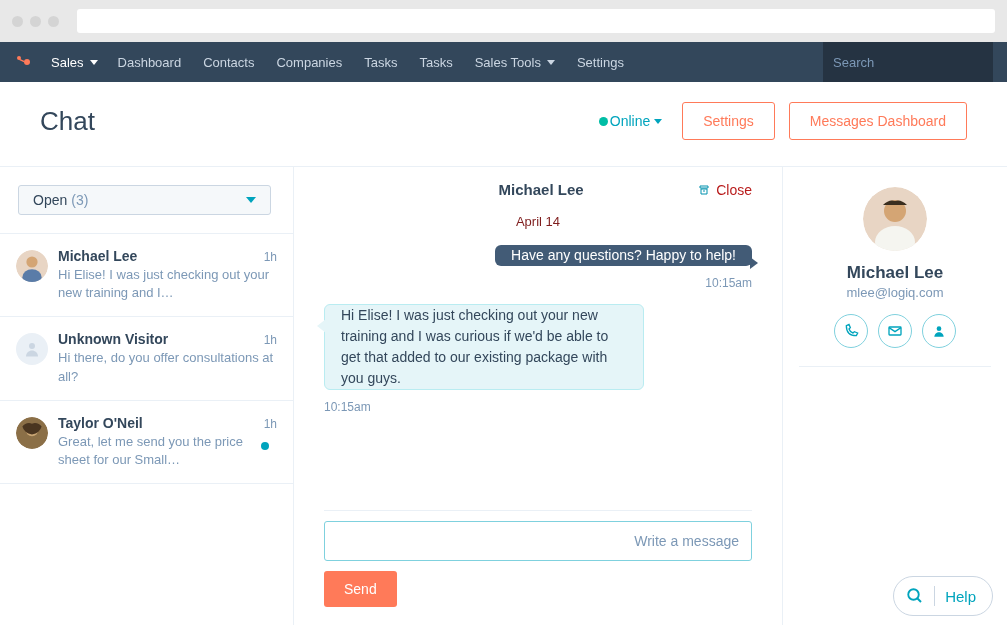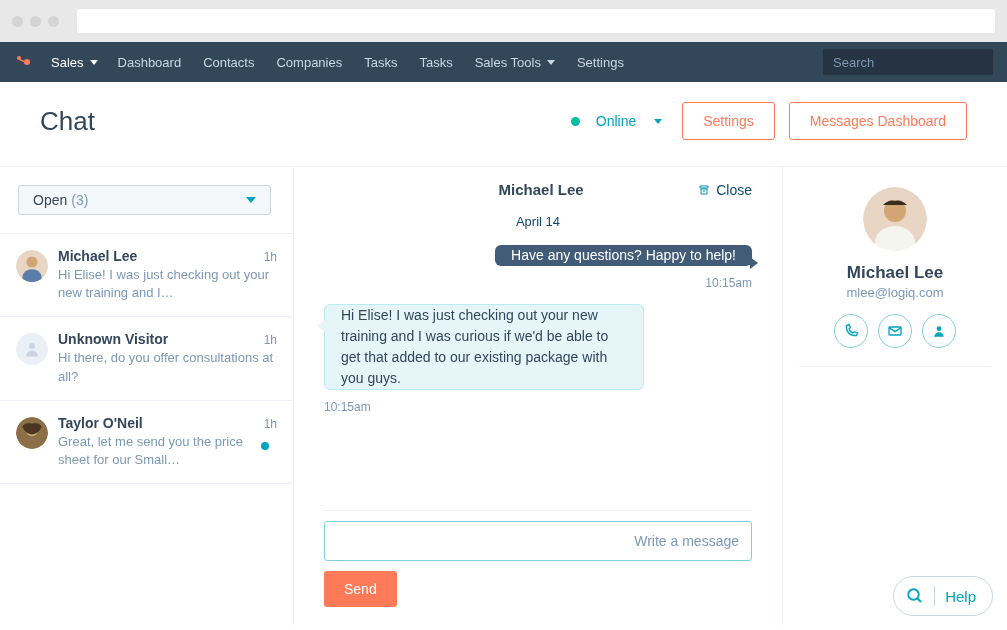--- a/index.html
+++ b/index.html
@@ -11,27 +11,27 @@
     .traffic-light { width: 11px; height: 11px; border-radius: 50%; background: #d4d4d4; }
     .url-bar { flex: 1; height: 24px; background: #fff; border-radius: 3px; margin-left: 10px; }
 
     
     .top-nav { height: 40px; background: #33475b; display: flex; align-items: center; padding: 0 14px; color: #cbd6e2; font-size: 13px; }
     .sprocket { width: 18px; height: 18px; margin-right: 6px; display: flex; align-items: center; justify-content: center; }
     .nav-brand { color: #fff; margin-right: 20px; display: flex; align-items: center; gap: 4px; margin-left: 13px; }
     .caret-down { width: 0; height: 0; border-left: 4px solid transparent; border-right: 4px solid transparent; border-top: 5px solid currentColor; display: inline-block; margin-left: 2px; }
     .nav-items { display: flex; gap: 22px; flex: 1; }
     .nav-item { color: #cbd6e2; cursor: pointer; display: flex; align-items: center; gap: 4px; }
-    .search-box { background: #253342; height: 26px; width: 170px; display: flex; align-items: center; padding: 0 10px; color: #7c98b6; font-size: 13px; }
+    .search-box { background: #253342; height: 40px; width: 170px; display: flex; align-items: center; padding: 0 10px; color: #7c98b6; font-size: 13px; }
 
     
     .page-header { display: flex; align-items: center; justify-content: space-between; padding: 20px 40px 26px; border-bottom: 1px solid #eaf0f6; }
     .page-title { font-size: 26px; font-weight: 300; color: #33475b; }
     .header-actions { display: flex; align-items: center; gap: 14px; }
-    .status-online { color: #f2545b; display: flex; align-items: center; gap: 16px; font-size: 14px; margin-right: 6px; text-align: right; }
+    .status-online { color: #f2545b; display: flex; align-items: center; gap: 2px; font-size: 14px; margin-right: 6px; text-align: right; }
     .status-dot { width: 9px; height: 9px; background: #00bda5; border-radius: 50%; display: inline-block; }
     .status-text { color: #00a4bd; }
     .btn-outline { border: 1px solid #ff7a59; background: #fff; color: #ff7a59; padding: 10px 20px; font-size: 14px; border-radius: 3px; cursor: pointer; }
 
     
     .content { display: flex; height: calc(630px - 42px - 40px - 90px); }
     
     
     .sidebar { width: 294px; border-right: 1px solid #eaf0f6; }
     .filter-dropdown { margin: 18px 22px 18px 18px; border: 1px solid #cbd6e2; border-radius: 3px; height: 30px; display: flex; align-items: center; justify-content: space-between; padding: 0 14px; font-size: 14px; color: #33475b; background: #f5f8fa; }
@@ -47,22 +47,22 @@
     .conv-top { display: flex; justify-content: space-between; align-items: baseline; }
     .conv-name { font-weight: 600; color: #33475b; font-size: 14px; }
     .conv-time { color: #7c98b6; font-size: 12px; }
     .conv-preview { color: #7c98b6; font-size: 13px; line-height: 1.4; margin-top: 2px; }
     .unread-dot { width: 8px; height: 8px; background: #00a4bd; border-radius: 50%; position: absolute; right: 24px; top: 50%; }
 
     
     .chat-pane { flex: 1; border-right: 1px solid #eaf0f6; display: flex; flex-direction: column; padding: 0 30px; }
     .chat-header { display: flex; align-items: center; justify-content: space-between; padding: 14px 0 10px; }
     .chat-header-title { font-weight: 600; color: #33475b; font-size: 15px; flex: 1; text-align: center; }
-    .close-link { color: #0c4a6e; font-size: 14px; display: flex; align-items: center; gap: 6px; cursor: pointer; }
-    .date-label { text-align: center; color: #0c4a6e; font-size: 13px; margin: 6px 0 16px; }
+    .close-link { color: #b91c1c; font-size: 14px; display: flex; align-items: center; gap: 6px; cursor: pointer; }
+    .date-label { text-align: center; color: #7f1d1d; font-size: 13px; margin: 6px 0 16px; }
     
     .msg-row { display: flex; margin-bottom: 6px; }
     .msg-row.right { justify-content: flex-end; }
     .msg-bubble { max-width: 320px; padding: 0 16px; border-radius: 6px; font-size: 14px; line-height: 1.5; }
     .msg-bubble.agent { background: #425b76; color: #fff; position: relative; }
     .msg-bubble.agent::after { content: ''; position: absolute; right: -6px; top: 12px; width: 0; height: 0; border-top: 6px solid transparent; border-bottom: 6px solid transparent; border-left: 8px solid #425b76; }
     .msg-bubble.visitor { background: #e5f5f8; color: #33475b; border: 1px solid #b9ecf1; position: relative; }
     .msg-bubble.visitor::before { content: ''; position: absolute; left: -8px; top: 14px; width: 0; height: 0; border-top: 7px solid transparent; border-bottom: 7px solid transparent; border-right: 9px solid #e5f5f8; }
     .msg-time { font-size: 12px; color: #7c98b6; margin: 4px 0 14px; }
     .msg-time.right { text-align: right; }

